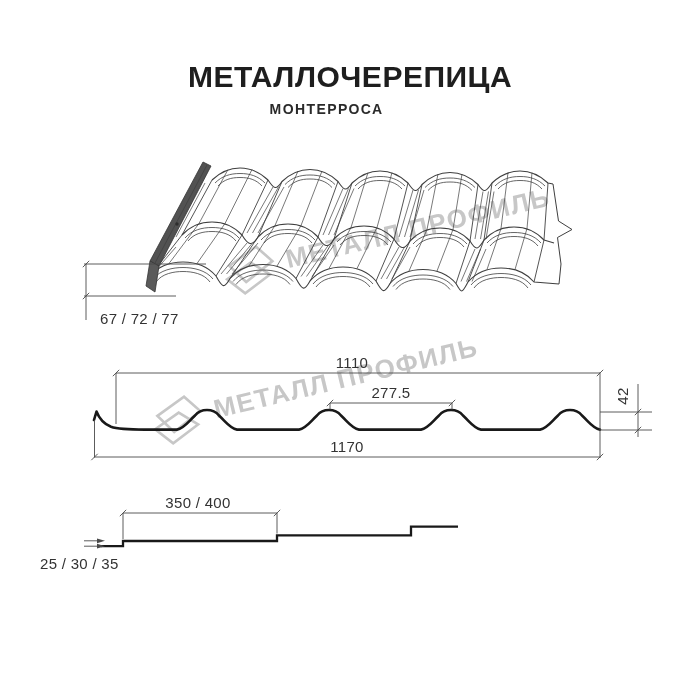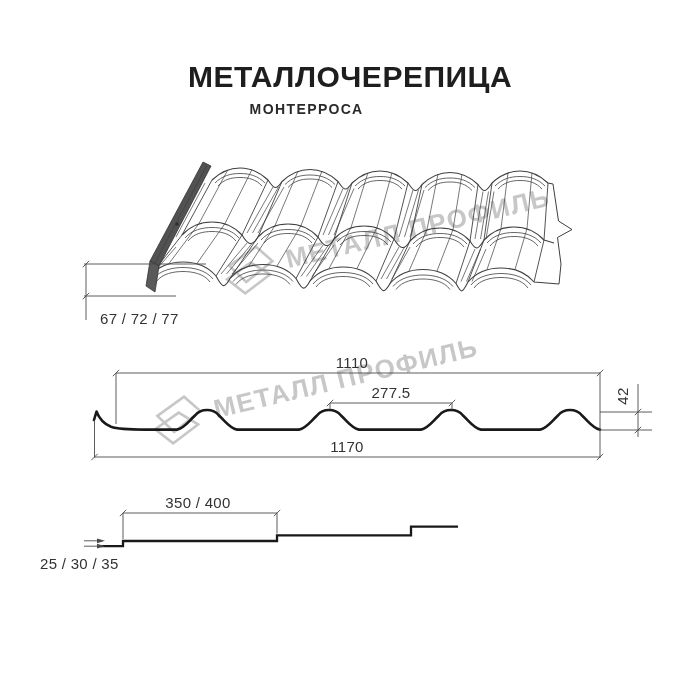--- a/index.html
+++ b/index.html
@@ -1,21 +1,21 @@
 <!DOCTYPE html>
 <html><head>
 <meta charset="utf-8">
 <style>
   html,body{margin:0;padding:0;background:#fff;}
   .canvas{position:relative;width:700px;height:700px;background:#ffffff;overflow:hidden;
           font-family:"Liberation Sans",sans-serif;}
   .title{position:absolute;left:0;top:60px;width:700px;text-align:center;
          font-size:30px;font-weight:800;letter-spacing:.5px;color:#1e1e1e;}
   .subtitle{position:absolute;left:0;top:101px;width:613px;text-align:center;
-         font-size:14px;font-weight:600;letter-spacing:1.4px;color:#2a2a2a;}
+         font-size:14px;font-weight:600;letter-spacing:1.4px;color:#2a2a2a;padding-left:20px;}
   .wm{position:absolute;display:flex;align-items:center;gap:8px;color:#c7c7c7;
       transform:rotate(-13.5deg);transform-origin:left center;white-space:nowrap;}
   .wm .wmtext{font-size:26px;font-weight:600;letter-spacing:1.5px;}
   .wm1{left:222px;top:250px;}
   .wm2{left:150px;top:400px;}
   svg#art{position:absolute;left:0;top:0;}
   .dim{font-family:"Liberation Sans",sans-serif;font-size:15px;fill:#333;letter-spacing:.3px;}
   .thin{stroke:#4a4a4a;stroke-width:.9;fill:none;}
   .thick{stroke:#191919;stroke-width:2.6;fill:none;stroke-linecap:round;stroke-linejoin:round;}
   .stepline{stroke:#191919;stroke-width:2.3;fill:none;stroke-linejoin:miter;}

